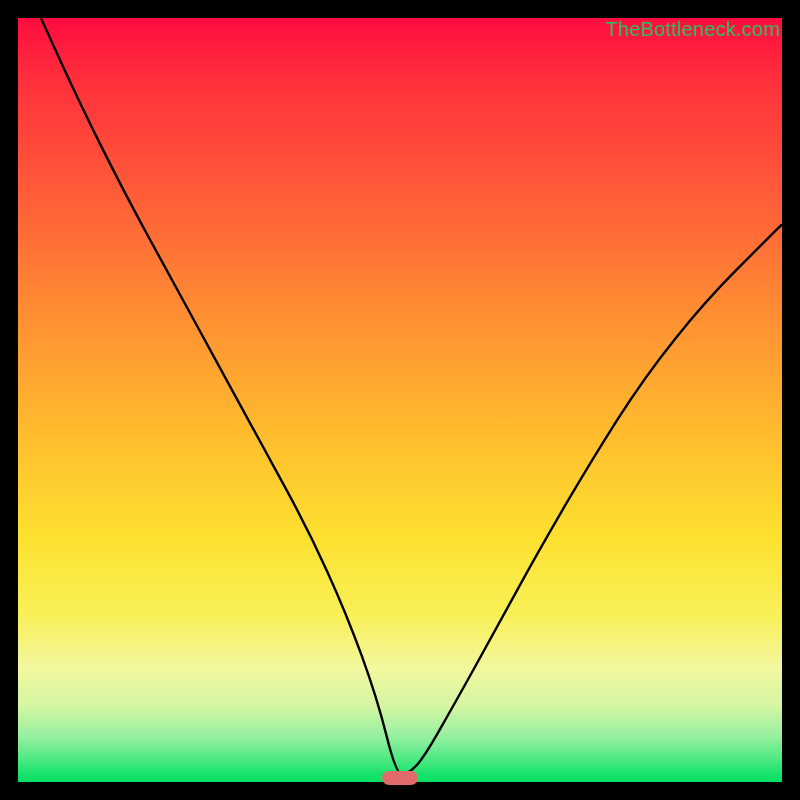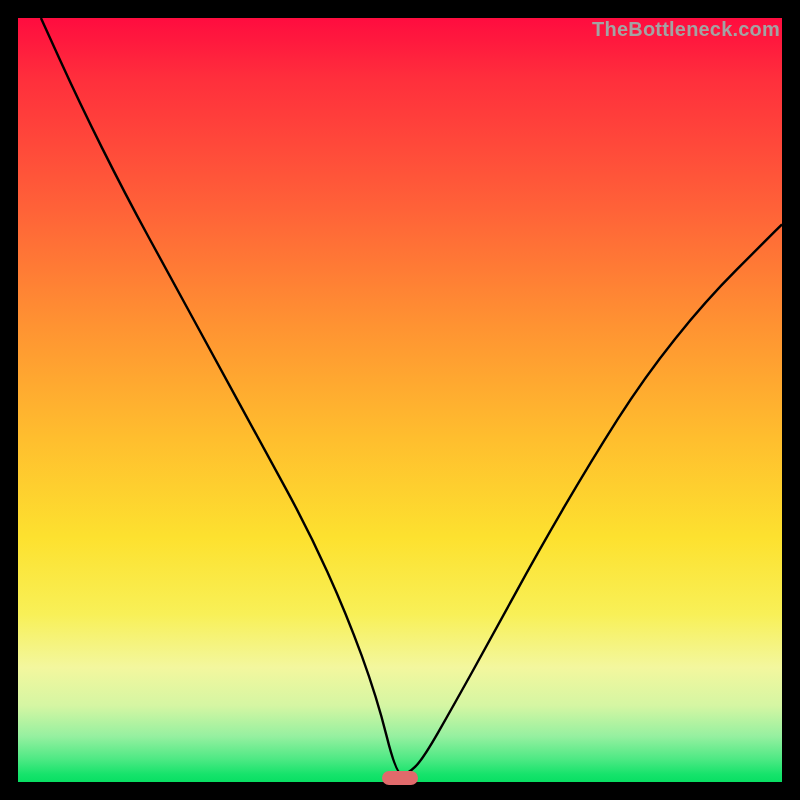--- a/index.html
+++ b/index.html
@@ -37,23 +37,23 @@
       #96f0a0 94%,
       #4ee984 97%,
       #16e36b 99%,
       #08df63 100%
     );
   }
   .attribution {
     position: absolute;
     top: 18px;
     right: 20px;
-    color: #a3a3a3;
+    color: #22c55e;
     font-size: 20px;
-    font-weight: 700;
+    font-weight: 400;
     letter-spacing: 0.2px;
     user-select: none;
   }
   svg.curve {
     position: absolute;
     left: 0;
     top: 0;
     width: 764px;
     height: 764px;
     overflow: visible;

